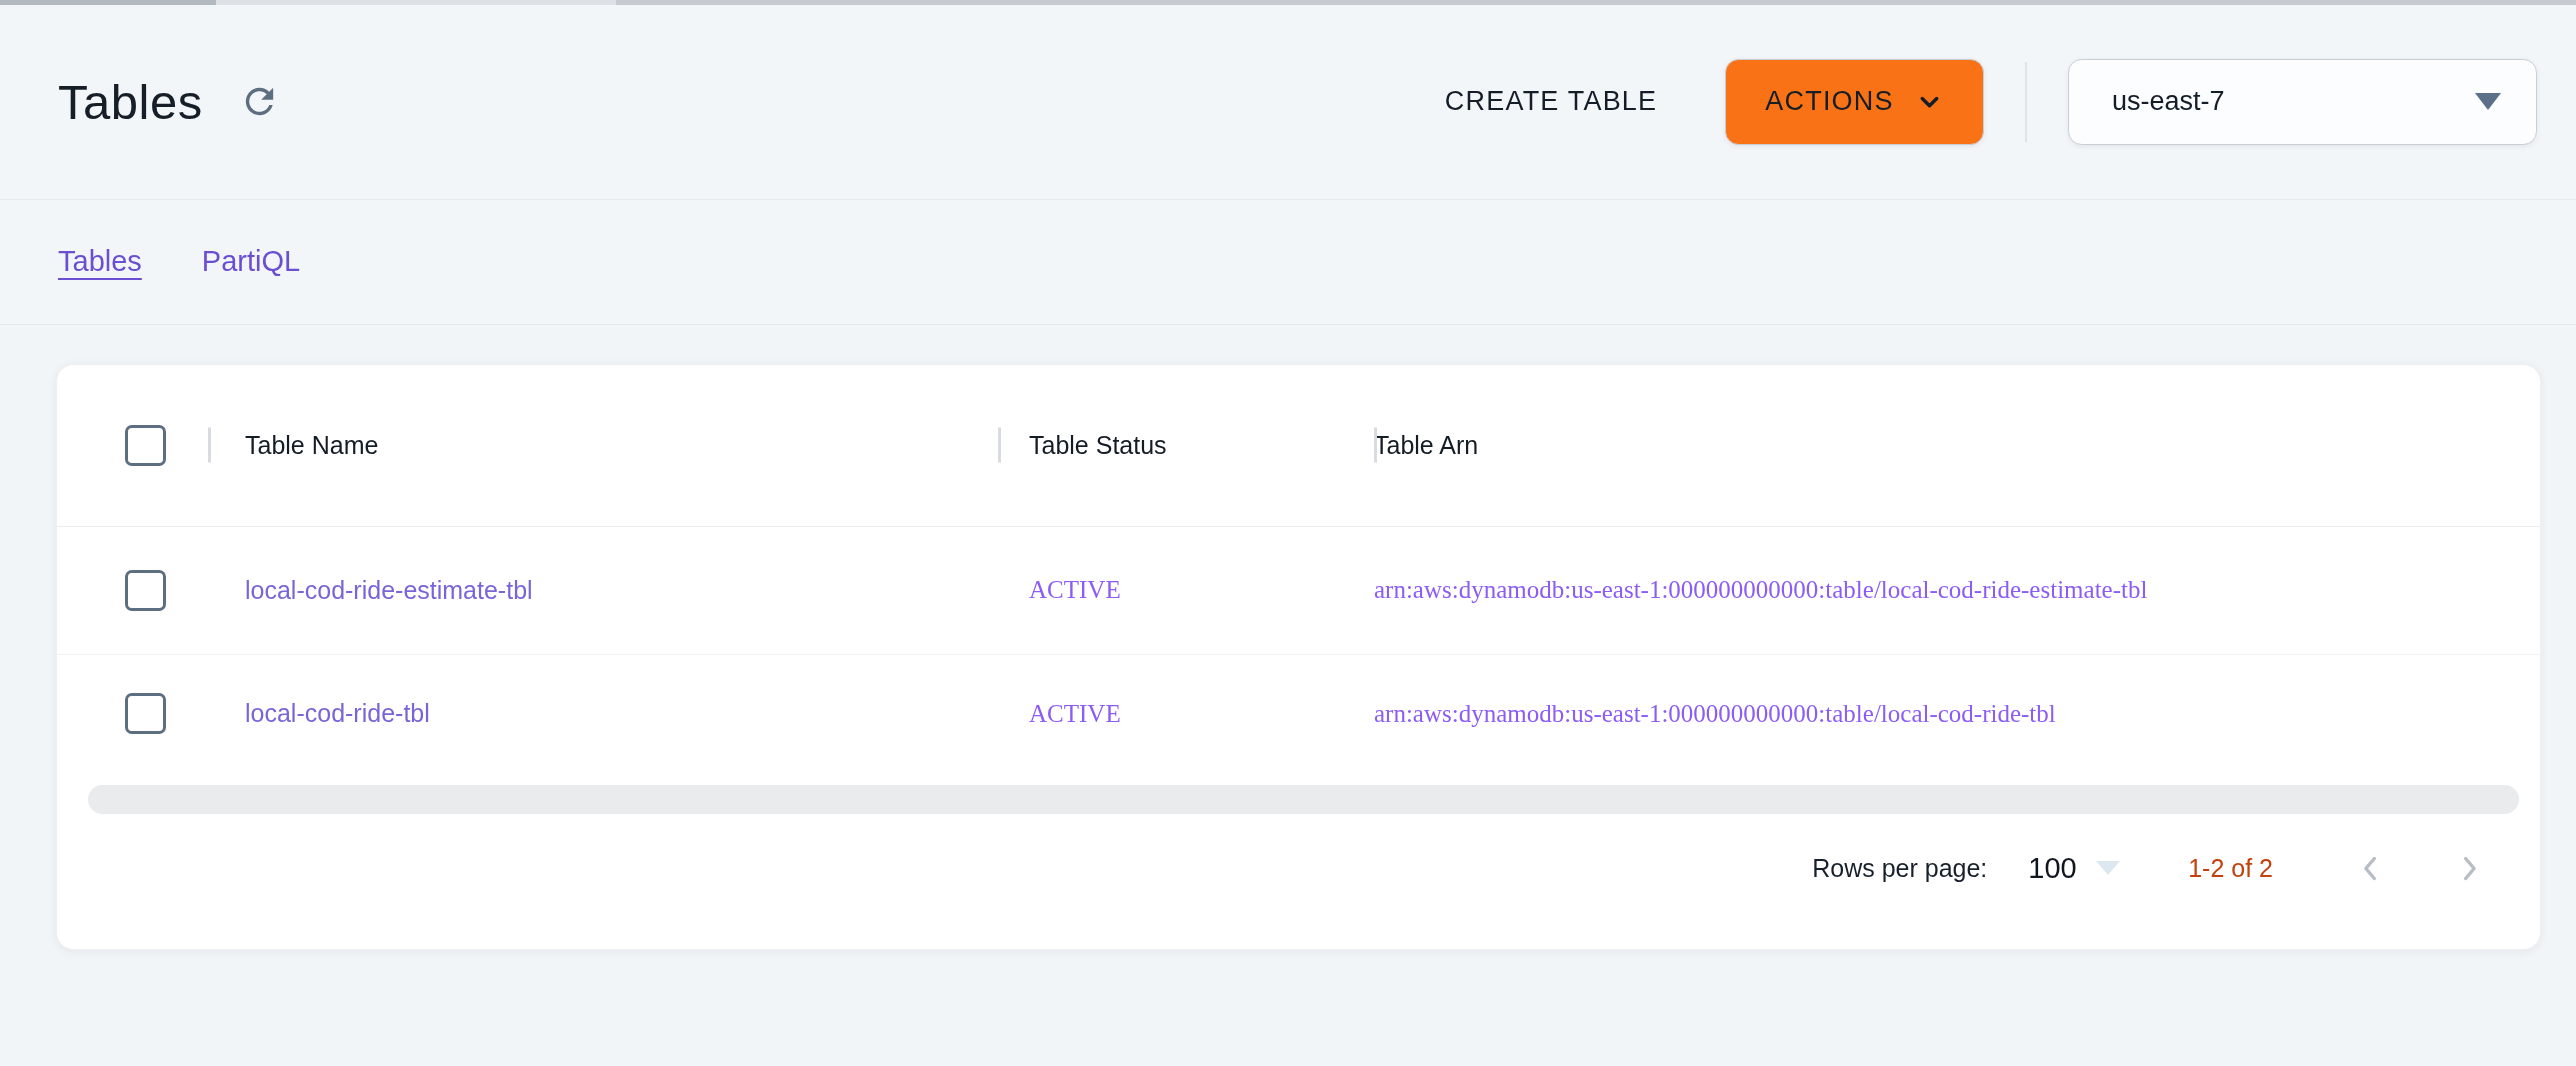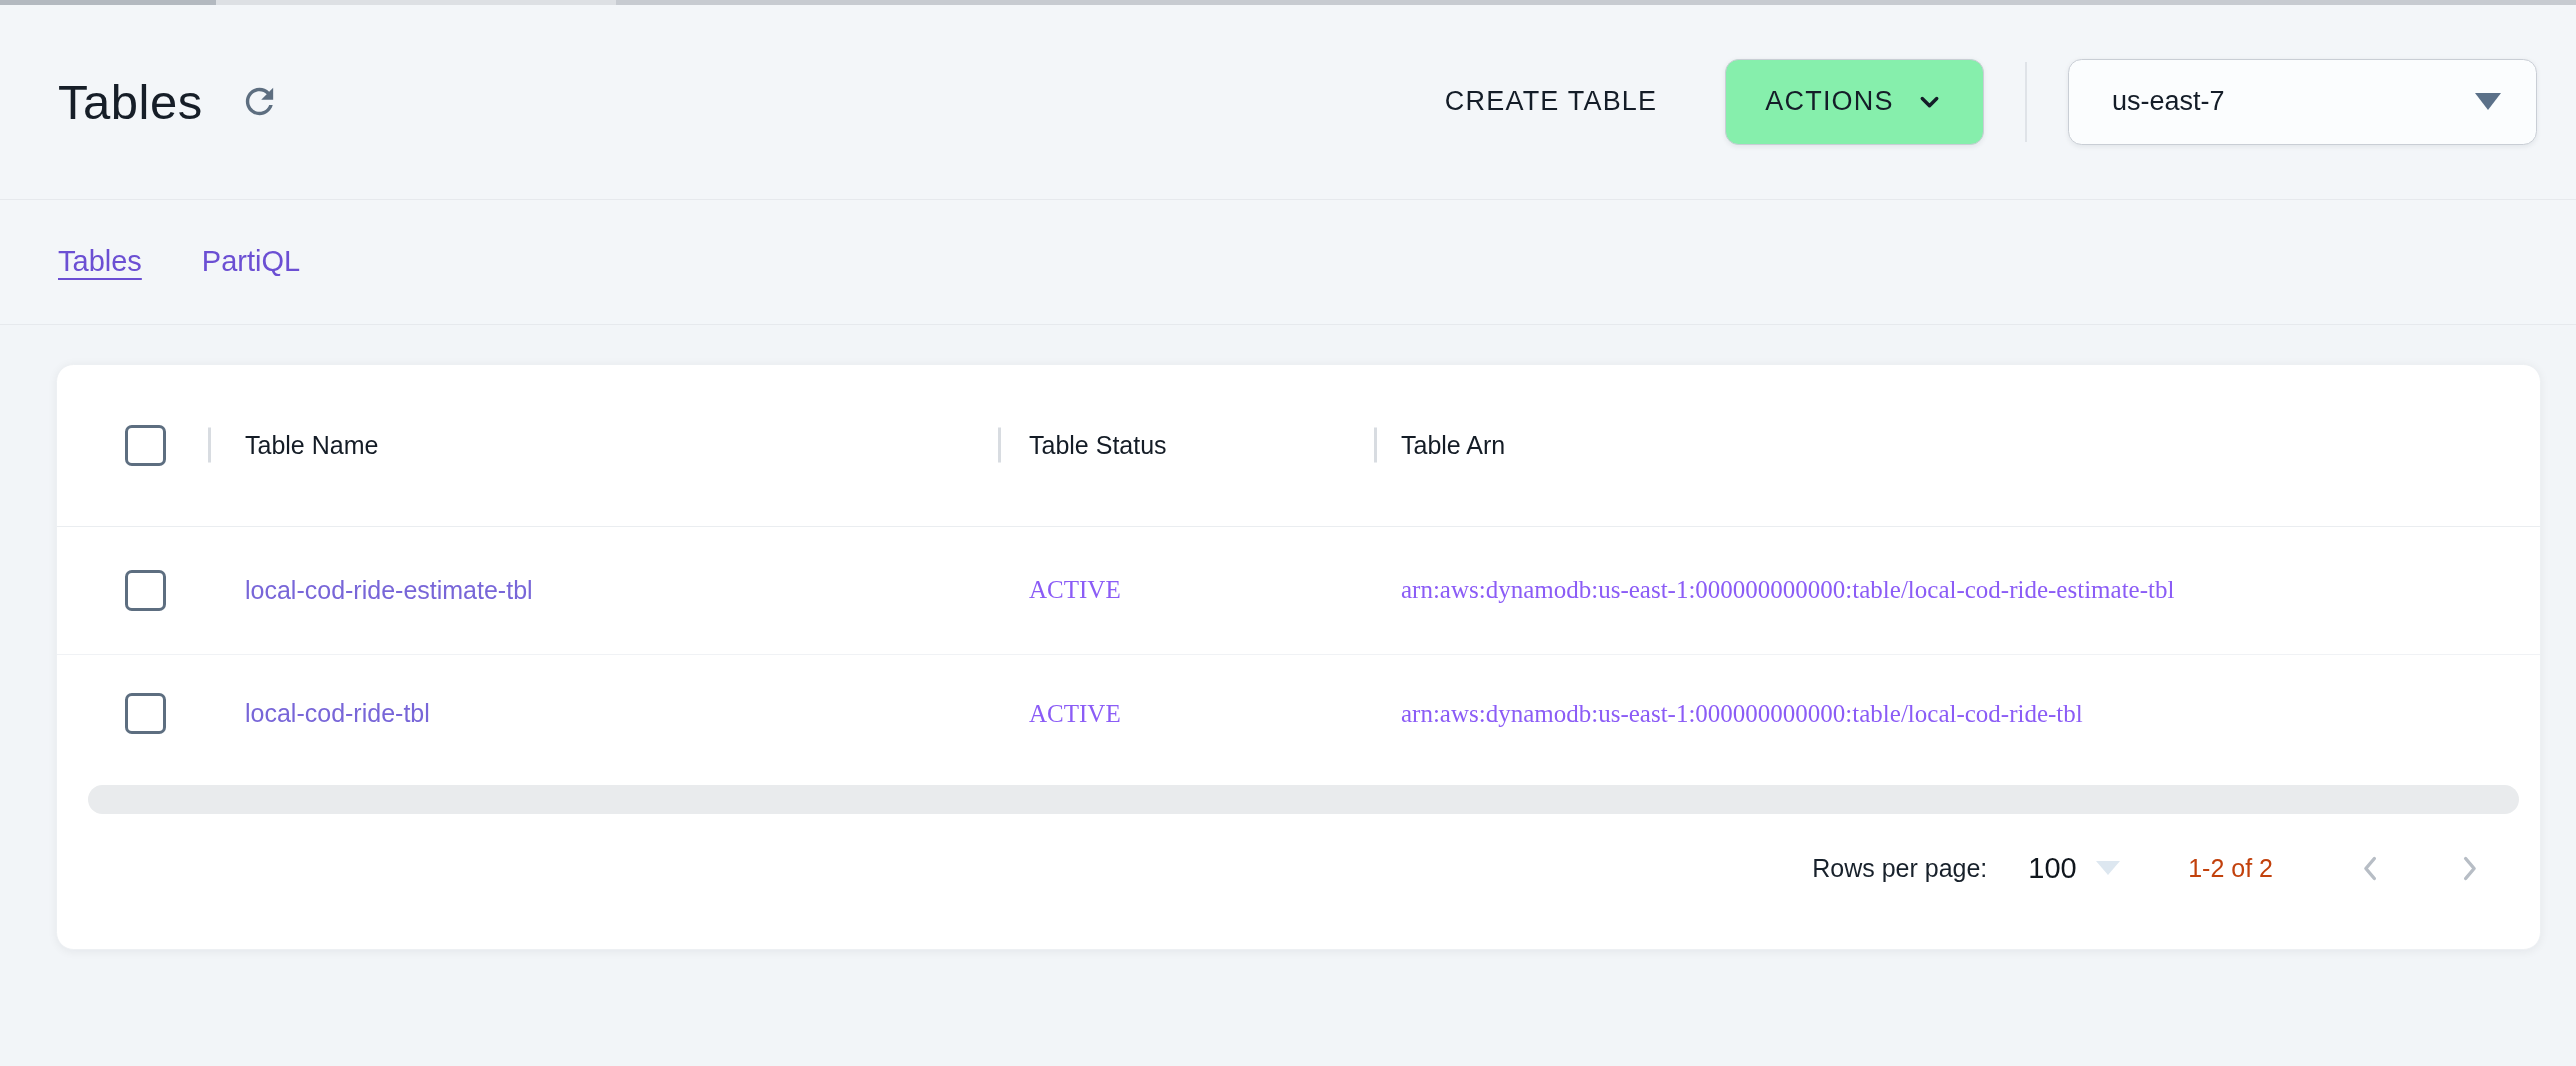--- a/index.html
+++ b/index.html
@@ -16,21 +16,21 @@
   .app-header { height:195px; display:flex; align-items:center;
                 padding:0 39px 0 58px; background:#f3f6f9; border-bottom:1.9px solid #e6e9ed; }
   .page-title { font-size:49px; font-weight:400; color:#161e28; letter-spacing:0.5px; }
   .refresh-btn { margin-left:35px; width:43px; height:43px; display:flex; align-items:center;
                  justify-content:center; cursor:pointer; background:none; border:none; }
   .header-spacer { flex:1; }
   .text-btn { font-size:27px; font-weight:500; letter-spacing:1.2px; color:#141d28;
               background:none; border:none; cursor:pointer; padding:17.5px 25px; }
   .actions-btn { margin-left:43px; display:flex; align-items:center; gap:21.4px;
                  height:86px; padding:0 39px; font-size:27px; font-weight:500; letter-spacing:1.2px;
-                 color:#141d28; background:#86efac; border:1.9px solid #c9ced5; border-radius:13.6px;
+                 color:#141d28; background:#f97316; border:1.9px solid #c9ced5; border-radius:13.6px;
                  box-shadow:0 1.9px 4.9px rgba(20,30,45,.07); cursor:pointer; }
   .header-divider { width:1.9px; height:80px; background:#dfe3e8; margin:0 41px; }
   .region-select { width:469px; height:86px; display:flex; align-items:center;
                    padding:0 35px 0 43px; font-size:27px; color:#141d28;
                    background:#fbfdfe; border:1.9px solid #c9ced5; border-radius:13.6px;
                    box-shadow:0 1.9px 4.9px rgba(20,30,45,.07); cursor:pointer; }
   .region-select .region-label { flex:1; }
   .tri-down { width:0; height:0; border-left:13.6px solid transparent; border-right:13.6px solid transparent;
               border-top:17.5px solid #5b7189; }
 
@@ -43,21 +43,21 @@
   
   .content { padding:39px 0 0 56px; }
   .card { width:2485px; height:586px; background:#ffffff; border-radius:17.5px;
           border:1px solid #edf0f3; box-shadow:0 1.9px 9.7px rgba(16,24,40,.06);
           display:flex; flex-direction:column; overflow:hidden; }
 
   .grid-row { display:flex; align-items:center; }
   .col-check { width:151px; padding-left:68px; flex:none; }
   .col-name  { width:790px; padding-left:37px; flex:none; position:relative; }
   .col-status{ width:376px; padding-left:31px; flex:none; position:relative; }
-  .col-arn   { flex:1; padding-left:27px; position:relative; }
+  .col-arn   { flex:1; position:relative; }
 
   .thead { height:162px; border-bottom:1.9px solid #eaedf0; flex:none; }
   .thead .hcell { font-size:25px; font-weight:500; color:#141c26; cursor:pointer; }
   .thead .col-name::before, .thead .col-status::before, .thead .col-arn::before {
       content:""; position:absolute; left:0; top:50%; transform:translateY(-50%);
       width:2.9px; height:35px; background:#d8dce1; }
 
   .checkbox { width:41px; height:41px; border:3.9px solid #5d6e80; border-radius:6.8px;
               background:#fff; cursor:pointer; }
   .row-1 { height:128px; border-bottom:1.9px solid #f0f2f5; flex:none; }

